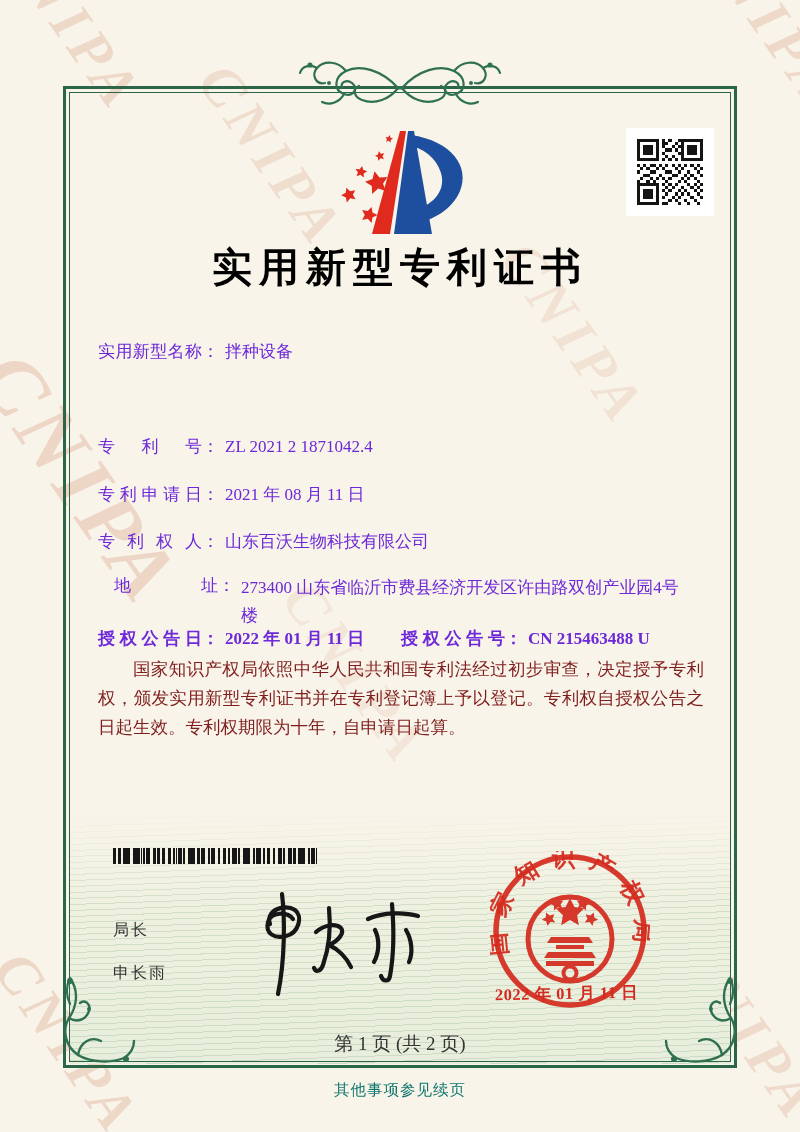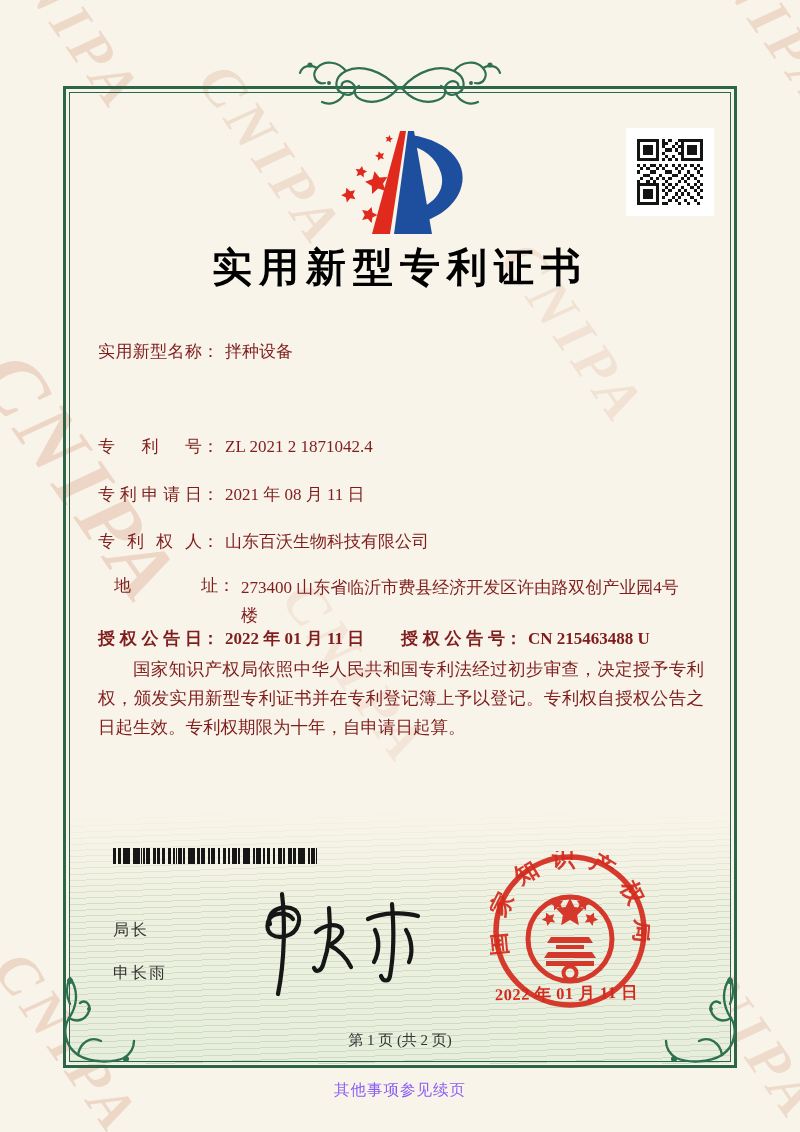--- a/index.html
+++ b/index.html
@@ -37,21 +37,21 @@
   
   .cert-no{position:absolute;left:98px;top:140px;font-size:17px;letter-spacing:2px;color:#333;z-index:3;}
   .qr-pad{position:absolute;left:626px;top:128px;width:88px;height:88px;background:#fff;z-index:3;}
   .qr{position:absolute;left:637px;top:139px;width:66px;height:66px;z-index:4;}
   .logo{position:absolute;left:330px;top:126px;width:160px;height:114px;z-index:3;}
   .title{
     position:absolute;left:0;top:240px;width:800px;text-align:center;
     font-size:40px;font-weight:700;letter-spacing:7px;color:#000000;z-index:3;
   }
   
-  .row{position:absolute;left:98px;font-size:17px;color:#7f1d1d;z-index:3;white-space:nowrap;}
+  .row{position:absolute;left:98px;font-size:17px;color:#6d28d9;z-index:3;white-space:nowrap;}
   .lbl{display:inline-block;width:104px;text-align:justify;text-align-last:justify;vertical-align:top;}
   .val{margin-left:6px;}
   .val-wrap{
     display:inline-block;width:452px;margin-left:6px;vertical-align:top;
     white-space:normal;line-height:28px;
   }
   .grant-pair2{position:absolute;left:303px;top:0;white-space:nowrap;}
   
   .body-text{
     position:absolute;left:98px;top:655px;width:606px;z-index:3;
@@ -70,22 +70,22 @@
     font-family:"DejaVu Sans","Liberation Sans",sans-serif;font-size:16px;color:#333;}
   .signer div{margin-bottom:22px;letter-spacing:2px;margin-top:8px;}
   .signature{position:absolute;left:232px;top:888px;width:205px;height:115px;z-index:4;}
   .seal{position:absolute;left:490px;top:851px;width:160px;height:160px;z-index:4;}
   .seal-date{
     position:absolute;left:495px;top:983px;width:152px;z-index:5;
     font-size:16.5px;font-weight:700;color:#d42a1d;white-space:nowrap;letter-spacing:.5px;
     transform:rotate(-1deg);
   }
   
-  .footer-page{position:absolute;left:0;top:1031px;width:800px;text-align:center;font-size:15px;color:#333;z-index:3;}
-  .footer-note{position:absolute;left:0;top:1080px;width:800px;text-align:center;font-size:15.5px;color:#8b5cf6;z-index:3;letter-spacing:1px;}
+  .footer-page{position:absolute;left:0;top:1031px;width:800px;text-align:center;font-size:19px;color:#333;z-index:3;}
+  .footer-note{position:absolute;left:0;top:1080px;width:800px;text-align:center;font-size:15.5px;color:#0f766e;z-index:3;letter-spacing:1px;}
   
   .ornament-top{position:absolute;left:280px;top:52px;width:240px;height:64px;z-index:3;}
   .flourish{position:absolute;width:82px;height:90px;z-index:3;}
   .flourish.bl{left:60px;top:976px;}
   .flourish.br{left:658px;top:976px;transform:scaleX(-1);}
 </style>
 </head>
 <body>
 
 <div class="page">

